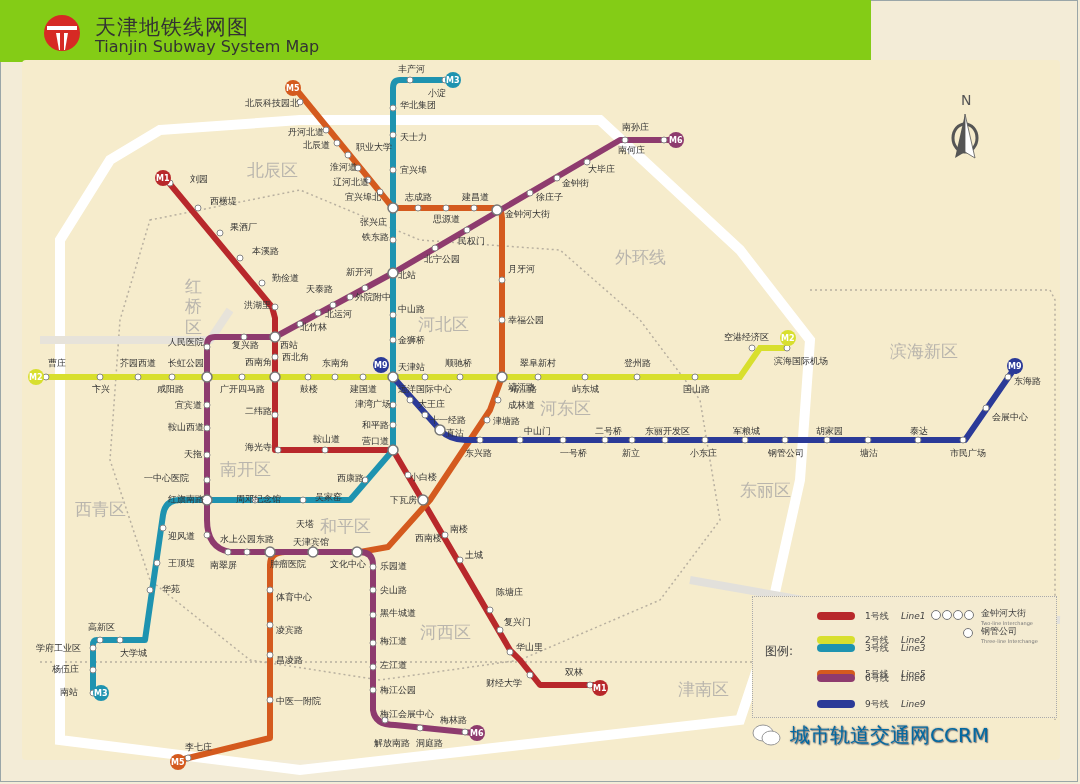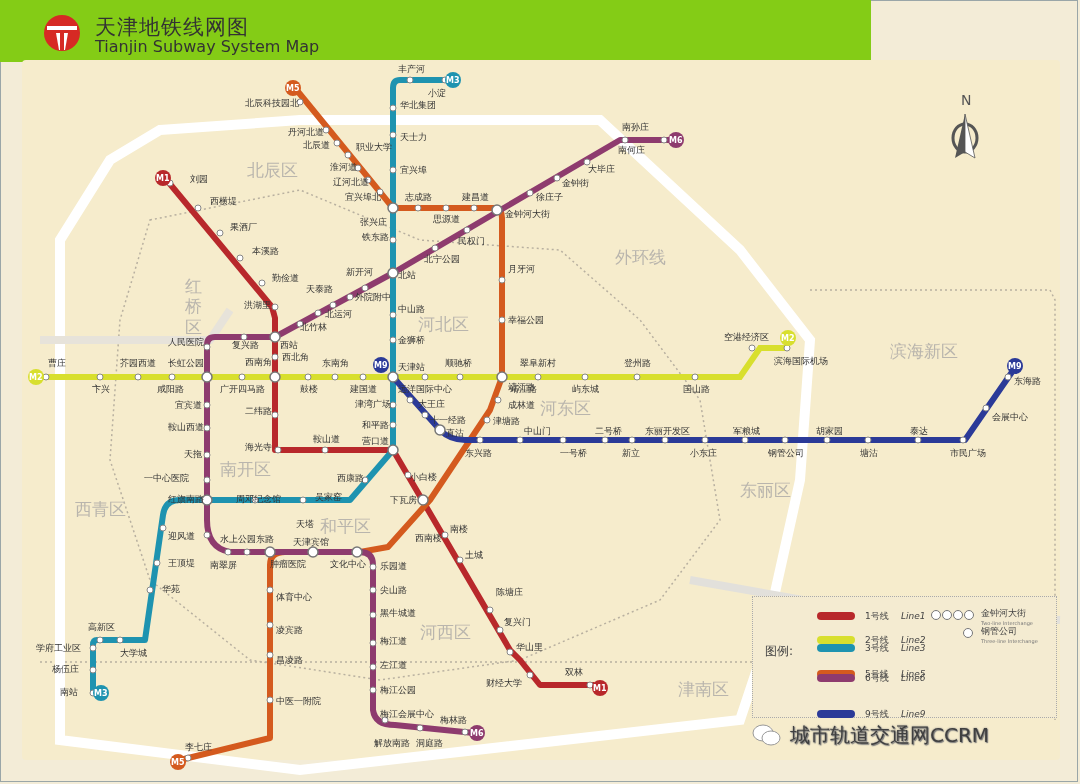--- a/index.html
+++ b/index.html
@@ -17,21 +17,21 @@
   .badge-text{font-size:8px;fill:#fff;font-weight:bold;font-family:"DejaVu Sans",sans-serif;}
   .legend{position:absolute;left:752px;top:596px;width:305px;height:122px;border:1px dotted #aaa;background:#f4ebd1;box-sizing:border-box;}
   .legend-title{position:absolute;left:12px;top:10px;font-size:12px;color:#444;margin-top:36px;}
   .legend-row{position:absolute;left:64px;height:14px;display:flex;align-items:center;font-size:9px;color:#444;}
   .legend-swatch{width:38px;height:8px;border-radius:5px;margin-right:10px;}
   .legend-lname{width:36px;}
   .legend-ename{width:40px;font-style:italic;}
   .legend-ic{position:absolute;font-size:9px;color:#444;}
   .legend-ic small{display:block;font-size:5px;color:#777;}
   .ic-circ{display:inline-block;width:8px;height:8px;border-radius:50%;border:1.5px solid #777;background:#fff;margin-right:1px;vertical-align:middle;}
-  .watermark{position:absolute;left:760px;top:722px;font-size:20px;color:#404040;text-shadow:0 0 2px #888,1px 1px 1px #777;}
+  .watermark{position:absolute;left:760px;top:722px;font-size:20px;color:#0369a1;text-shadow:0 0 2px #888,1px 1px 1px #777;}
   .wm-icon{position:absolute;left:752px;top:724px;width:30px;height:22px;}
   .north{position:absolute;left:945px;top:94px;width:40px;height:70px;}
   .north-n{position:absolute;left:961px;top:92px;font-size:14px;color:#555;}
 </style>
 </head>
 <body>
 
 <div class="frame"></div>
 
 <div class="header">
@@ -462,21 +462,21 @@
   <div class="legend-row" style="top:70px">
     <div class="legend-swatch" style="background:#d45a1e"></div>
     <span class="legend-lname">5号线</span>
       <span class="legend-ename">Line5</span>
   </div>
   <div class="legend-row" style="top:74px">
     <div class="legend-swatch" style="background:#8e3b6e"></div>
     <span class="legend-lname">6号线</span>
       <span class="legend-ename">Line6</span>
   </div>
-  <div class="legend-row" style="top:110px">
+  <div class="legend-row" style="top:100px">
     <div class="legend-swatch" style="background:#2b3a98"></div>
     <span class="legend-lname">9号线</span>
       <span class="legend-ename">Line9</span>
   </div>
   <div class="legend-ic" style="left:178px;top:12px">
     <span class="ic-circ"></span><span class="ic-circ"></span><span class="ic-circ"></span><span class="ic-circ"></span>
   </div>
   <div class="legend-ic" style="left:228px;top:10px">
     <span>金钟河大街</span><small>Two-line Interchange</small>
   </div>

